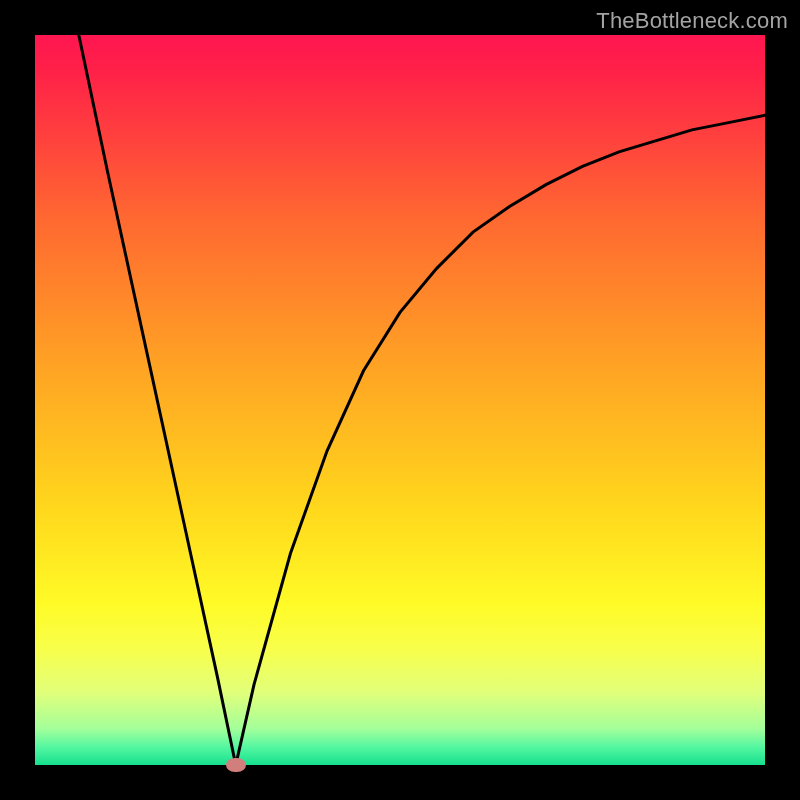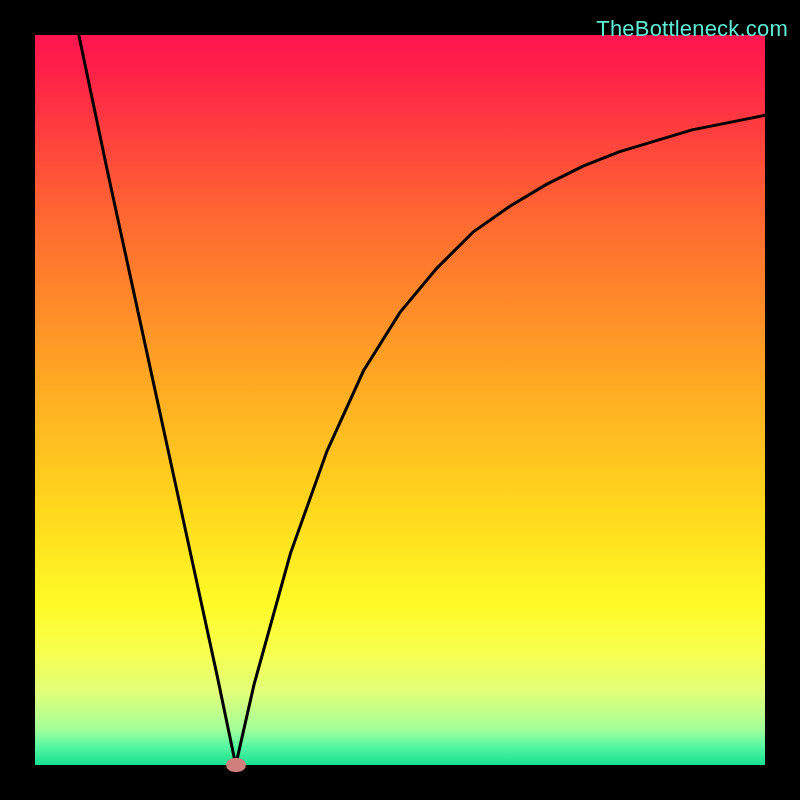--- a/index.html
+++ b/index.html
@@ -12,23 +12,23 @@
     font-family: Arial, Helvetica, sans-serif;
   }
   .chart-frame {
     position: relative;
     width: 800px;
     height: 800px;
     background: #000;
   }
   .watermark {
     position: absolute;
-    top: 16px;
+    top: 8px;
     right: 12px;
-    color: #5eead4;
+    color: #a3a3a3;
     font-size: 22px;
     font-weight: 400;
     letter-spacing: 0.2px;
     z-index: 20;
   }
   .plot-area {
     position: absolute;
     left: 35px;
     top: 35px;
     width: 730px;

